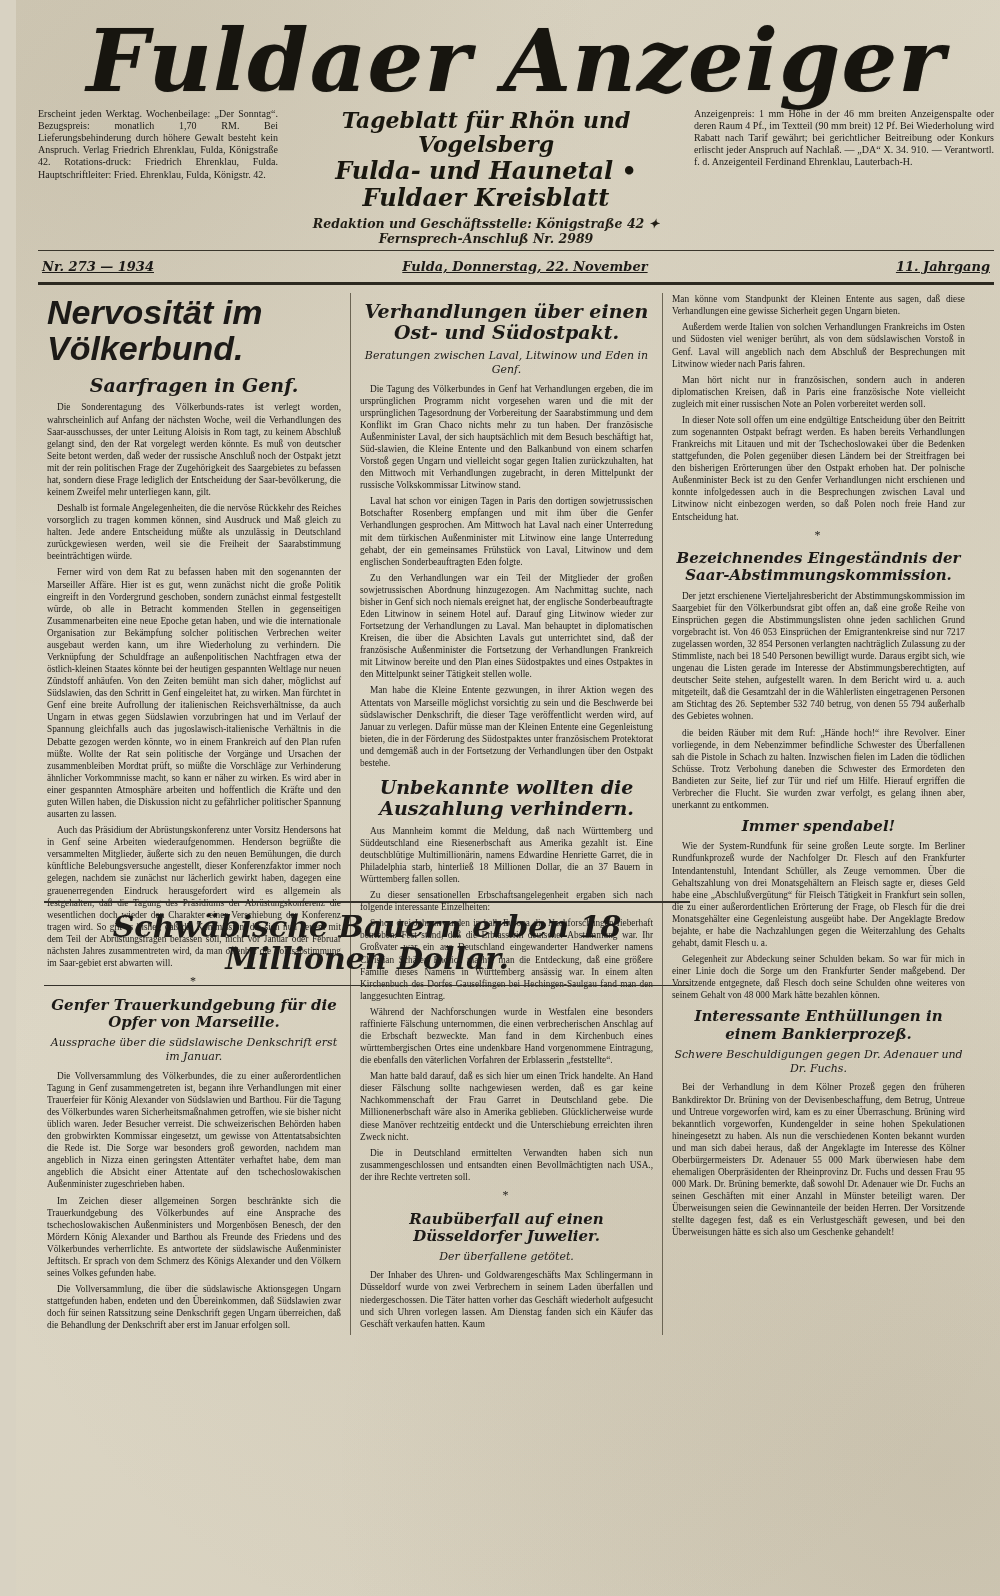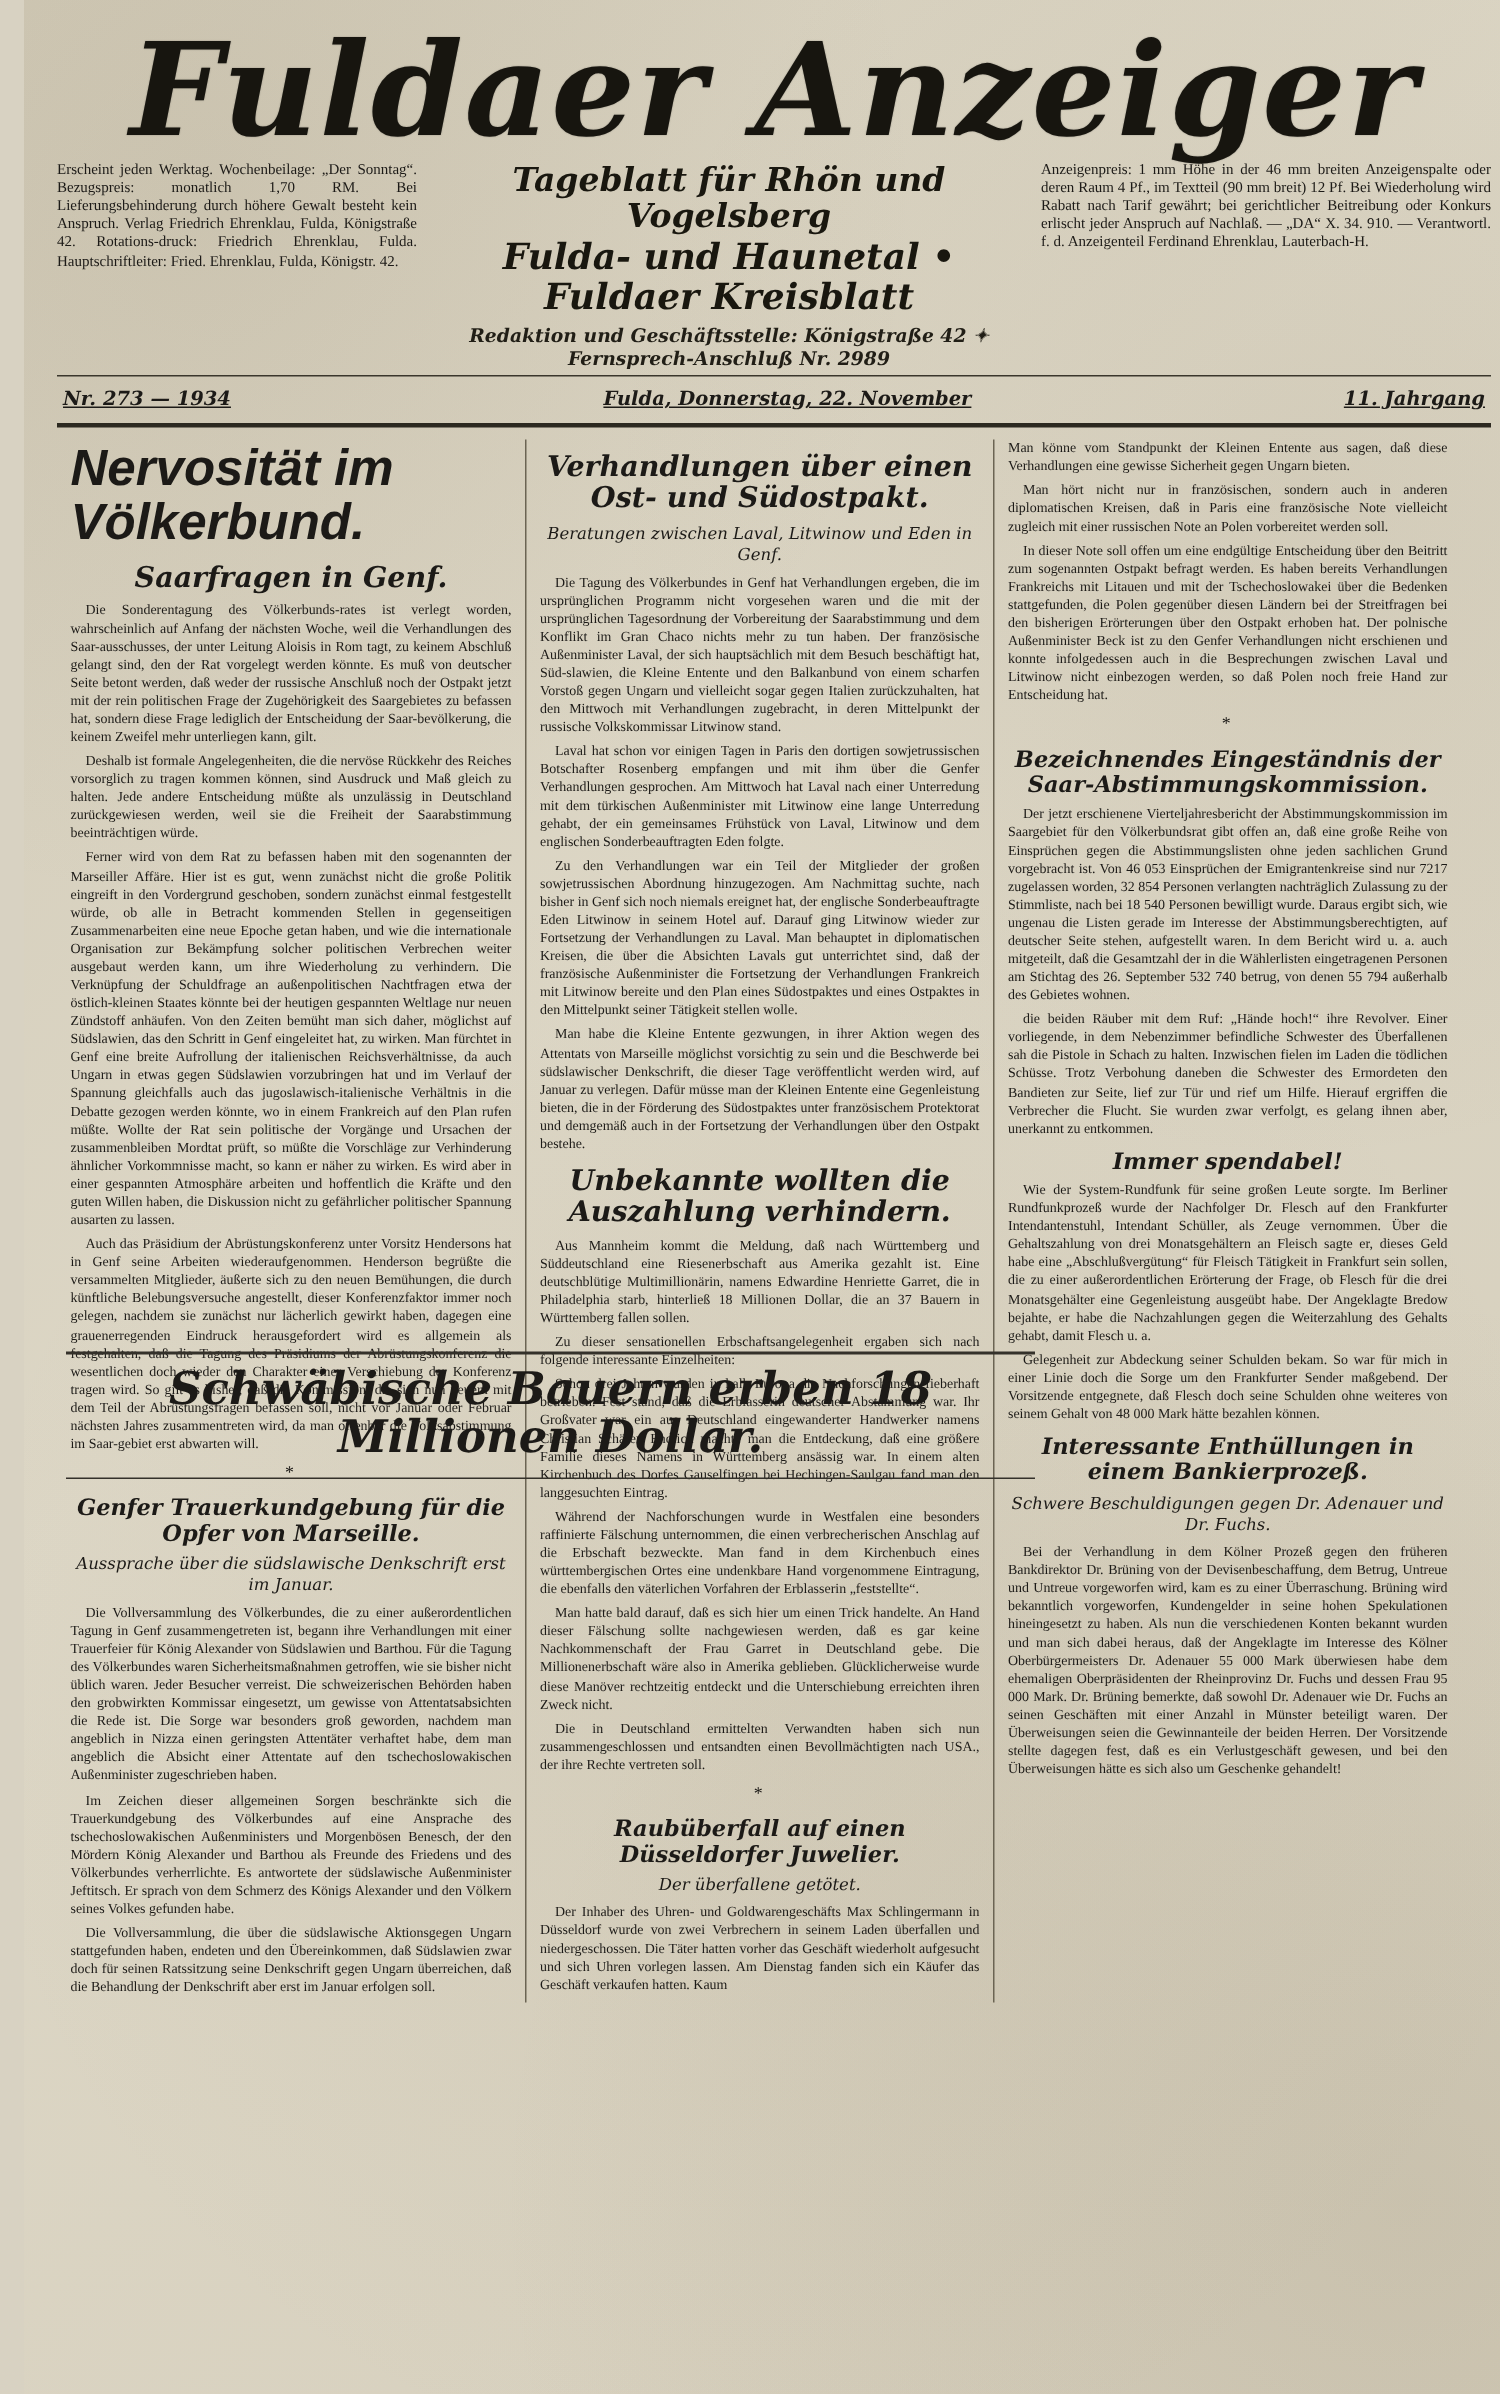--- a/index.html
+++ b/index.html
@@ -202,20 +202,21 @@
         <p>Man hatte bald darauf, daß es sich hier um einen Trick handelte. An Hand dieser Fälschung sollte nachgewiesen werden, daß es gar keine Nachkommenschaft der Frau Garret in Deutschland gebe. Die Millionenerbschaft wäre also in Amerika geblieben. Glücklicherweise wurde diese Manöver rechtzeitig entdeckt und die Unterschiebung erreichten ihren Zweck nicht.</p>
         <p>Die in Deutschland ermittelten Verwandten haben sich nun zusammengeschlossen und entsandten einen Bevollmächtigten nach USA., der ihre Rechte vertreten soll.</p>
         <div class="star">*</div>
         <div class="hl3">Raubüberfall auf einen Düsseldorfer Juwelier.</div>
         <div class="hl-sub">Der überfallene getötet.</div>
         <p>Der Inhaber des Uhren- und Goldwarengeschäfts Max Schlingermann in Düsseldorf wurde von zwei Verbrechern in seinem Laden überfallen und niedergeschossen. Die Täter hatten vorher das Geschäft wiederholt aufgesucht und sich Uhren vorlegen lassen. Am Dienstag fanden sich ein Käufer das Geschäft verkaufen hatten. Kaum</p>
       </div>
 
       <div class="col">
         <p class="noind">Man könne vom Standpunkt der Kleinen Entente aus sagen, daß diese Verhandlungen eine gewisse Sicherheit gegen Ungarn bieten.</p>
+        <p>Außerdem werde Italien von solchen Verhandlungen Frankreichs im Osten und Südosten viel weniger berührt, als von dem südslawischen Vorstoß in Genf. Laval will angeblich nach dem Abschluß der Besprechungen mit Litwinow wieder nach Paris fahren.</p>
         <p>Man hört nicht nur in französischen, sondern auch in anderen diplomatischen Kreisen, daß in Paris eine französische Note vielleicht zugleich mit einer russischen Note an Polen vorbereitet werden soll.</p>
         <p>In dieser Note soll offen um eine endgültige Entscheidung über den Beitritt zum sogenannten Ostpakt befragt werden. Es haben bereits Verhandlungen Frankreichs mit Litauen und mit der Tschechoslowakei über die Bedenken stattgefunden, die Polen gegenüber diesen Ländern bei der Streitfragen bei den bisherigen Erörterungen über den Ostpakt erhoben hat. Der polnische Außenminister Beck ist zu den Genfer Verhandlungen nicht erschienen und konnte infolgedessen auch in die Besprechungen zwischen Laval und Litwinow nicht einbezogen werden, so daß Polen noch freie Hand zur Entscheidung hat.</p>
         <div class="star">*</div>
         <div class="hl3">Bezeichnendes Eingeständnis der Saar-Abstimmungskommission.</div>
         <p>Der jetzt erschienene Vierteljahresbericht der Abstimmungskommission im Saargebiet für den Völkerbundsrat gibt offen an, daß eine große Reihe von Einsprüchen gegen die Abstimmungslisten ohne jeden sachlichen Grund vorgebracht ist. Von 46 053 Einsprüchen der Emigrantenkreise sind nur 7217 zugelassen worden, 32 854 Personen verlangten nachträglich Zulassung zu der Stimmliste, nach bei 18 540 Personen bewilligt wurde. Daraus ergibt sich, wie ungenau die Listen gerade im Interesse der Abstimmungsberechtigten, auf deutscher Seite stehen, aufgestellt waren. In dem Bericht wird u. a. auch mitgeteilt, daß die Gesamtzahl der in die Wählerlisten eingetragenen Personen am Stichtag des 26. September 532 740 betrug, von denen 55 794 außerhalb des Gebietes wohnen.</p>
 
         <p>die beiden Räuber mit dem Ruf: „Hände hoch!“ ihre Revolver. Einer vorliegende, in dem Nebenzimmer befindliche Schwester des Überfallenen sah die Pistole in Schach zu halten. Inzwischen fielen im Laden die tödlichen Schüsse. Trotz Verbohung daneben die Schwester des Ermordeten den Bandieten zur Seite, lief zur Tür und rief um Hilfe. Hierauf ergriffen die Verbrecher die Flucht. Sie wurden zwar verfolgt, es gelang ihnen aber, unerkannt zu entkommen.</p>
         <div class="hl3">Immer spendabel!</div>
         <p>Wie der System-Rundfunk für seine großen Leute sorgte. Im Berliner Rundfunkprozeß wurde der Nachfolger Dr. Flesch auf den Frankfurter Intendantenstuhl, Intendant Schüller, als Zeuge vernommen. Über die Gehaltszahlung von drei Monatsgehältern an Fleisch sagte er, dieses Geld habe eine „Abschlußvergütung“ für Fleisch Tätigkeit in Frankfurt sein sollen, die zu einer außerordentlichen Erörterung der Frage, ob Flesch für die drei Monatsgehälter eine Gegenleistung ausgeübt habe. Der Angeklagte Bredow bejahte, er habe die Nachzahlungen gegen die Weiterzahlung des Gehalts gehabt, damit Flesch u. a.</p>
         <p>Gelegenheit zur Abdeckung seiner Schulden bekam. So war für mich in einer Linie doch die Sorge um den Frankfurter Sender maßgebend. Der Vorsitzende entgegnete, daß Flesch doch seine Schulden ohne weiteres von seinem Gehalt von 48 000 Mark hätte bezahlen können.</p>

